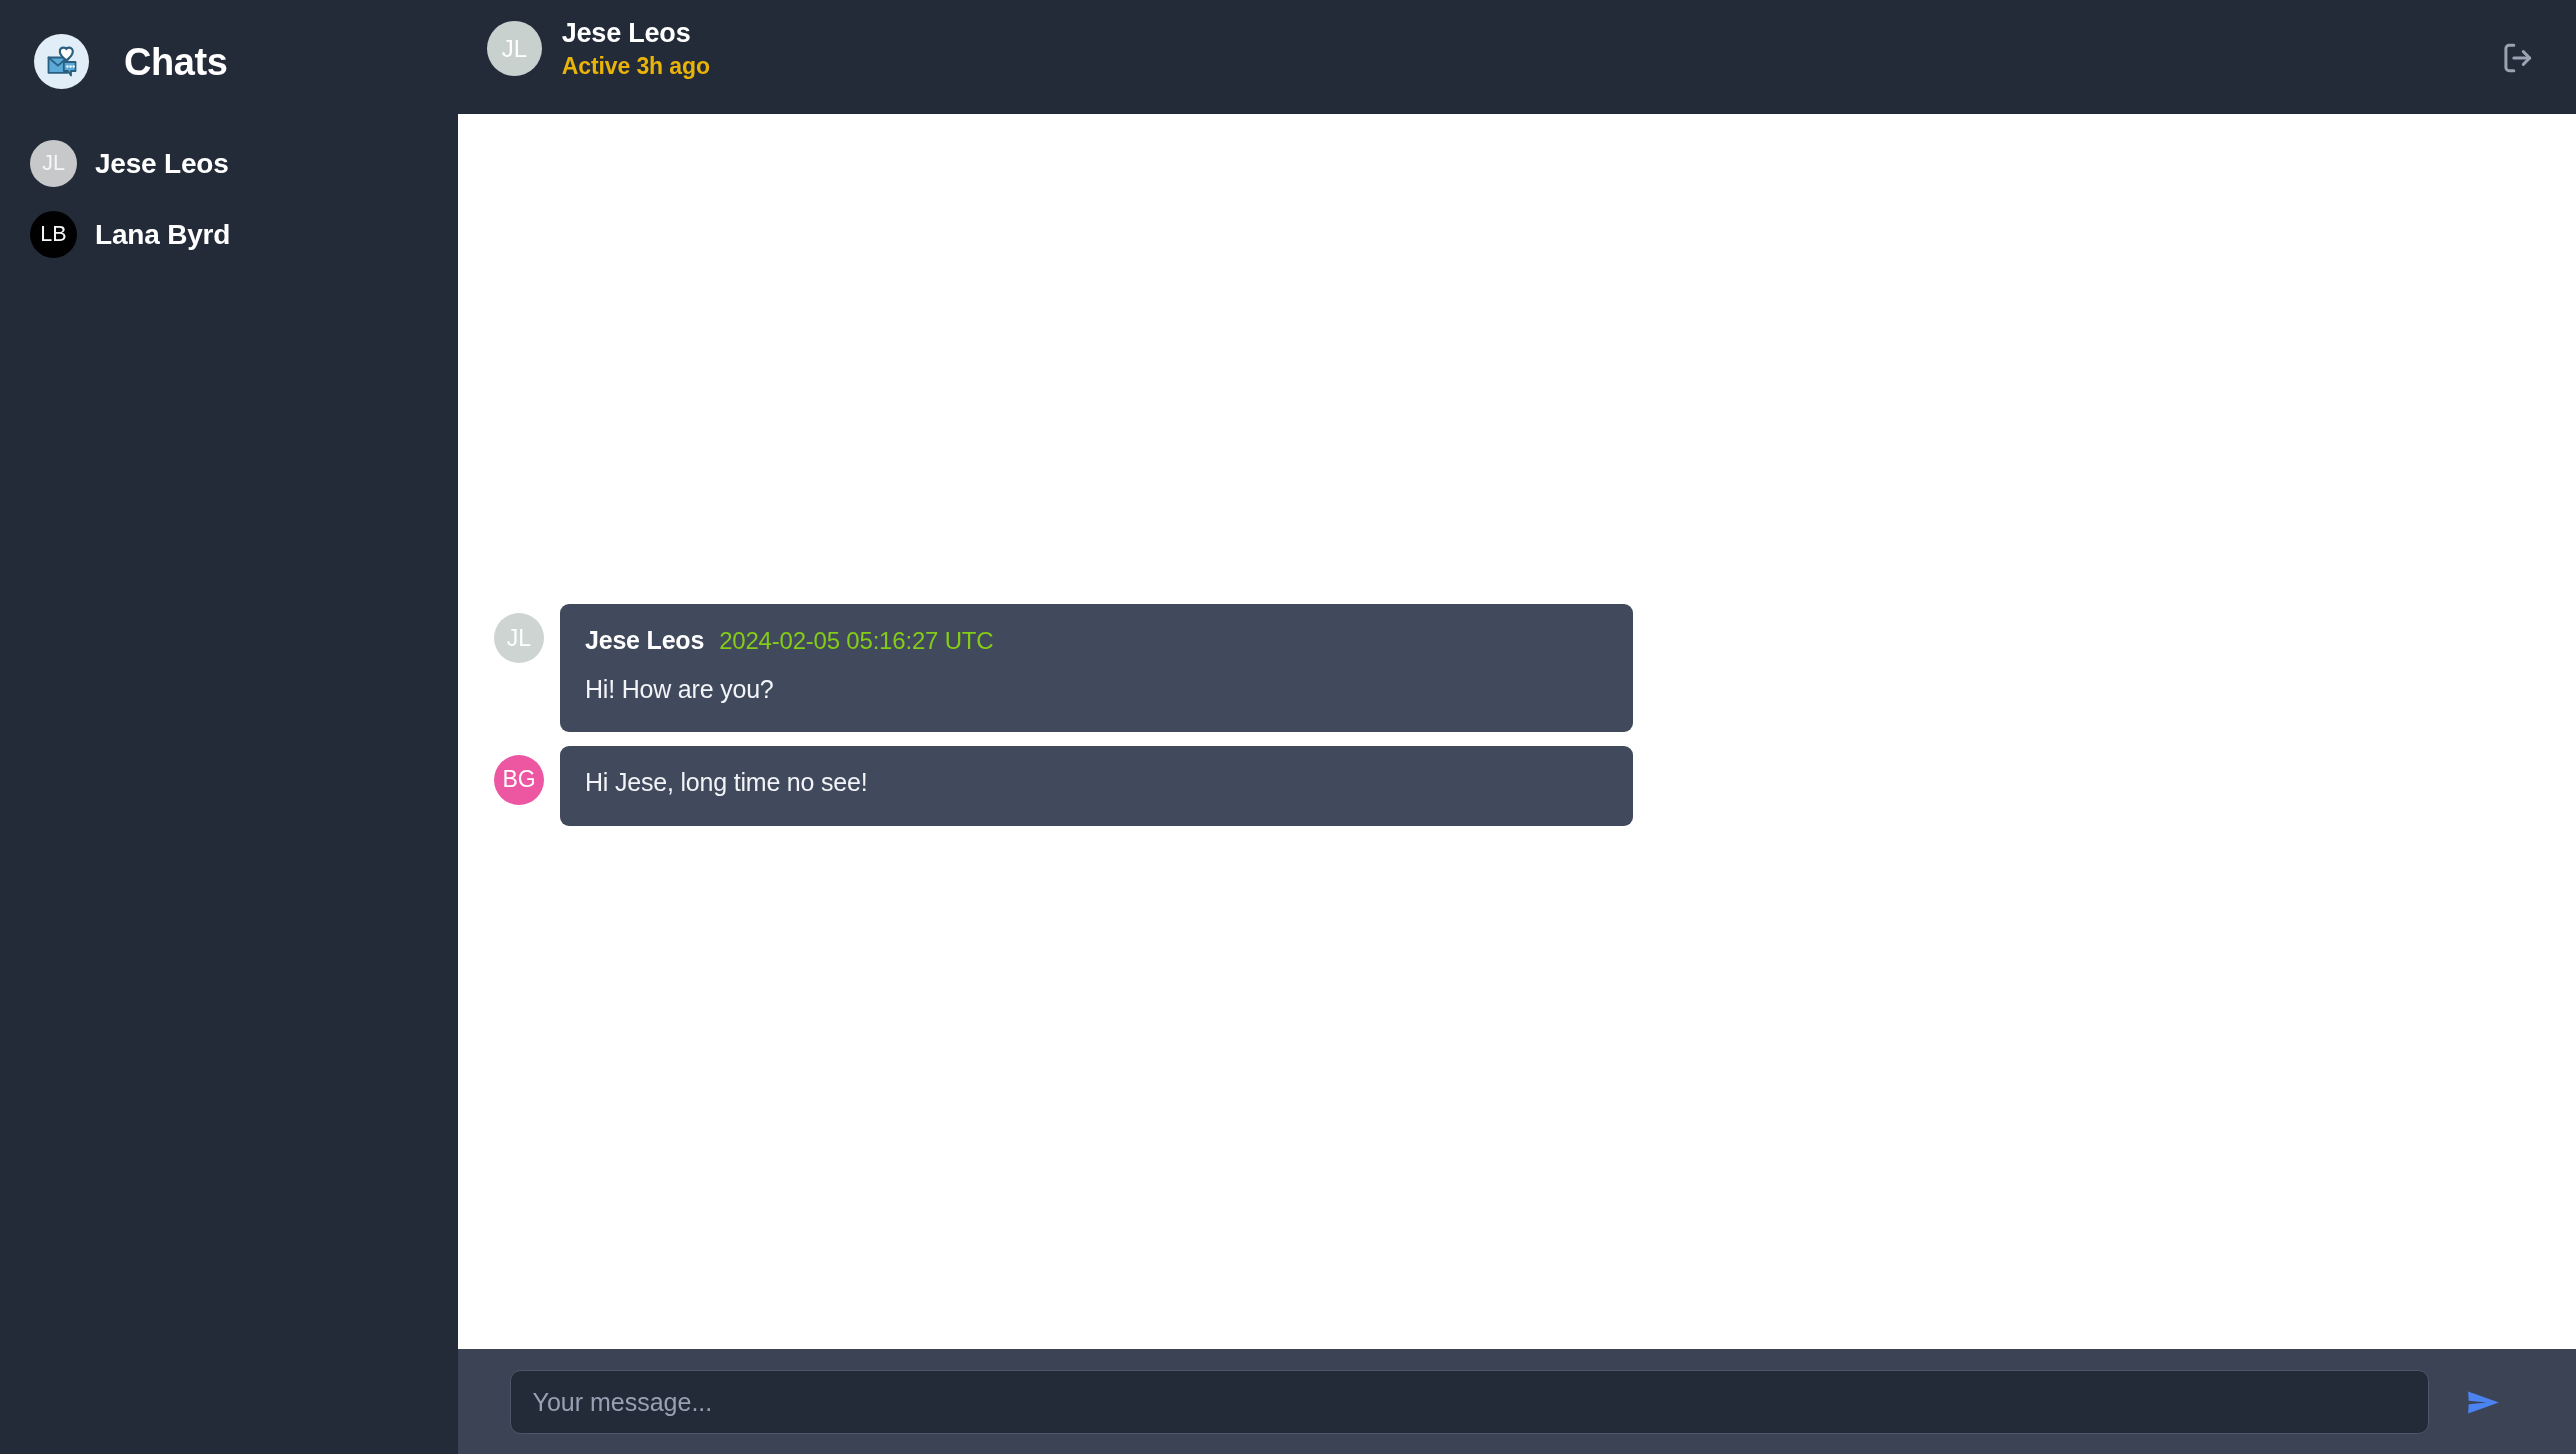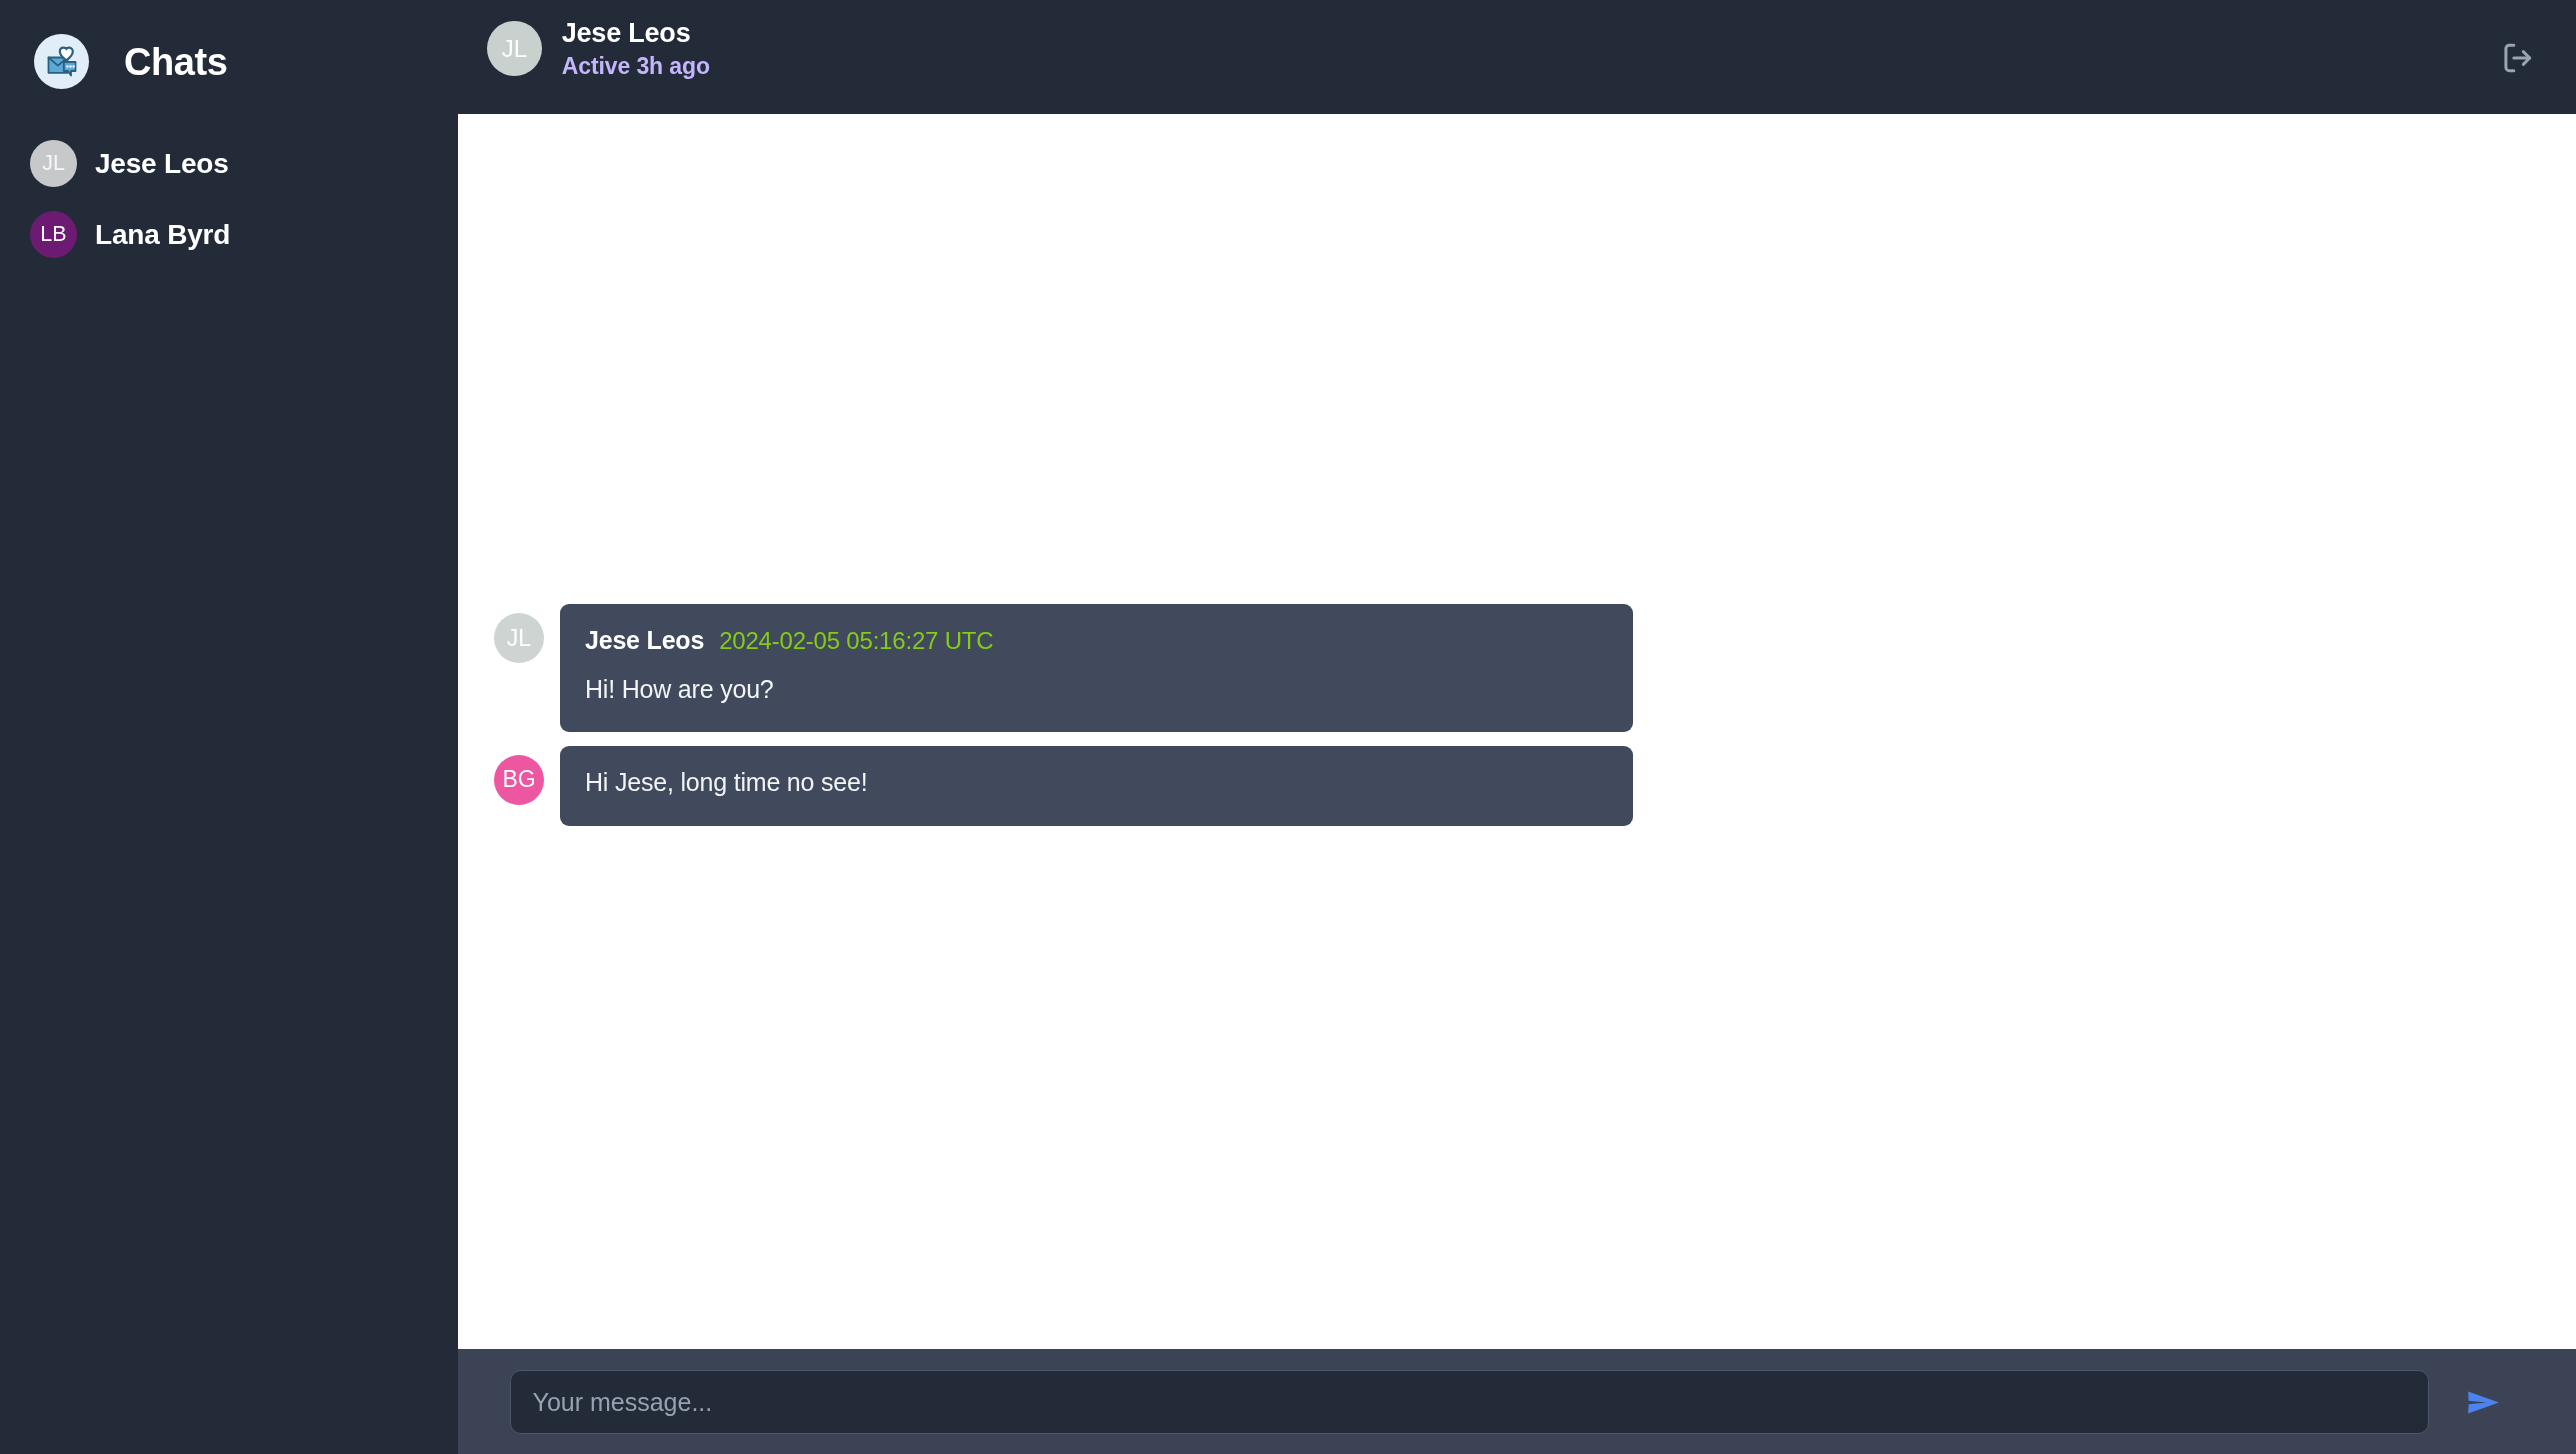--- a/index.html
+++ b/index.html
@@ -67,21 +67,21 @@
     background: #c9d1cf;
     display: flex; align-items: center; justify-content: center;
     color: #ffffff; font-size: 24px; font-weight: 400; flex: none;
   }
   #peer-text { display: flex; flex-direction: column; gap: 8px; }
   #peer-name {
     color: #ffffff; font-size: 27px; font-weight: 700;
     letter-spacing: -0.2px; line-height: 1;
   }
   #peer-status {
-    color: #c4b5fd; font-size: 23px; font-weight: 600;
+    color: #eab308; font-size: 23px; font-weight: 600;
     letter-spacing: -0.1px; line-height: 1;
   }
   #logout-btn {
     position: absolute; right: 38px; top: 36px;
     width: 43px; height: 43px; cursor: pointer;
     display: flex; align-items: center; justify-content: center;
   }
 
   
   #chat-area {
@@ -180,21 +180,21 @@
       </span>
       <span id="brand-title">Chats</span>
     </div>
 
     <div class="contact-row" id="contact-0">
       <span class="contact-avatar" style="background:#cdcfd0">JL</span>
       <span class="contact-name">Jese Leos</span>
     </div>
 
     <div class="contact-row" id="contact-1">
-      <span class="contact-avatar" style="background:#701a75">LB</span>
+      <span class="contact-avatar" style="background:#000000">LB</span>
       <span class="contact-name">Lana Byrd</span>
     </div>
 
   </aside>
 
   <header id="topbar">
     <div id="peer">
       <span id="peer-avatar">JL</span>
       <div id="peer-text">
         <span id="peer-name">Jese Leos</span>

